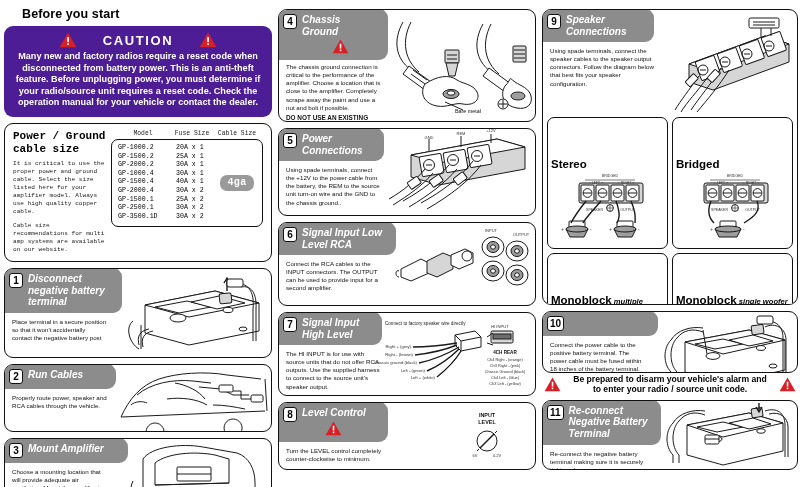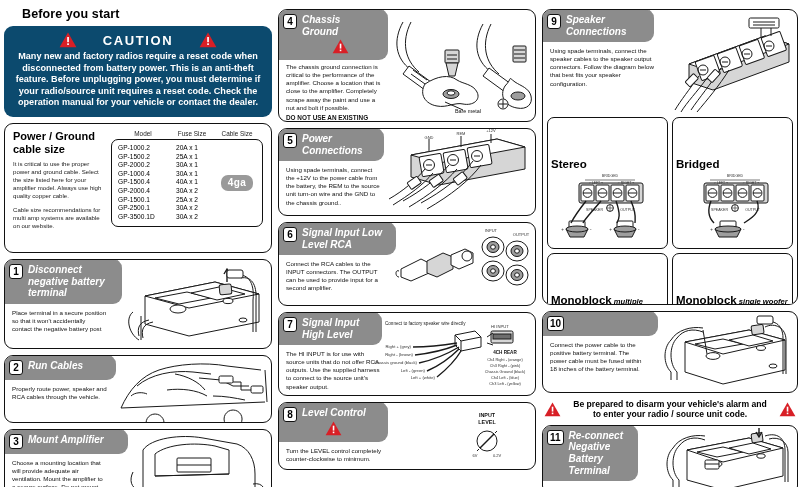--- a/index.html
+++ b/index.html
@@ -37,21 +37,21 @@
   .section-title {
     font-size: 12.5px;
     font-weight: bold;
     letter-spacing: .1px;
     margin: 3px 0 5px 6px;
     padding-left: 12px;
   }
 
   
   .caution-box {
-    background: #0c4a6e;
+    background: #4c1d95;
     border-radius: 9px;
     padding: 6px 10px 8px 10px;
     color: #fff;
     text-align: center;
   }
   .caution-head {
     display: flex; align-items: center; justify-content: center;
     gap: 26px;
     margin-bottom: 3px;
   }
@@ -60,21 +60,21 @@
     color: #fff;
   }
   .caution-text {
     font-size: 9.1px; line-height: 11.6px; font-weight: bold;
     color: #fff;
   }
   .warn-tri { display:inline-block; position: relative; }
   .warn-tri svg { display:block; }
 
   
-  .cable-panel { margin-top: 6px; padding: 6px 8px 22px 8px; display:flex; }
+  .cable-panel { margin-top: 6px; padding: 6px 8px 7px 8px; display:flex;font-family:Liberation Mono, monospace; }
   .cable-left { width: 108px; padding-right: 4px;}
   .cable-h {
     font-size: 11px; font-weight: bold; line-height: 13px;
     margin-bottom: 4px;
   }
   .cable-p {
     font-size: 6.1px; line-height: 8.0px; color: #1b1b1b;
   }
   .cable-p + .cable-p { margin-top: 6px; }
   .cable-right { flex: 1; position: relative; }
@@ -147,21 +147,21 @@
     pointer-events: none;
   }
   .art-cap {
     position: absolute; font-size: 5.4px; color: #111;
   }
 
   
   .alert-banner {
     display: flex; align-items: center; justify-content: center;
     gap: 10px;
-    margin-top: 5px; padding: 1px 2px;
+    padding: 1px 2px;
   }
   .alert-banner .txt {
     font-size: 8.6px; font-weight: bold; line-height: 10.4px; text-align: center;
     color: #000;
   }
 
   
   .cfg-grid { display: flex; flex-wrap: wrap; gap: 4px; padding: 3px 4px 5px 4px; }
   .cfg-cell {
     width: 121px;
@@ -724,21 +724,21 @@
                 <ellipse cx="52" cy="58" rx="13" ry="3" class="filld"></ellipse>
                 <text x="37" y="60" text-anchor="end" style="font-size:4.5px;fill:#333;font-family:'Liberation Sans',sans-serif">+</text>
                 <text x="67" y="60" text-anchor="start" style="font-size:4.5px;fill:#333;font-family:'Liberation Sans',sans-serif">-</text>
                 <path d="M35 30 C 30 42 36 48 40 52" class="ln2" stroke="#555"></path>
                 <path d="M81 30 C 86 42 72 48 66 52" class="ln2" stroke="#ddd"></path>
               </svg></div>
           </div>
         </div>
     </div>
 
-    <div class="panel step" style="height:82px">
+    <div class="panel step" style="height:62px">
       <div class="step-body">
         <div class="step-tab" style="width:116px">
           <span class="step-num">10</span>
         </div>
         <div class="step-text">Connect the power cable to the positive battery terminal. The power cable must be fused within 18 inches of the battery terminal.</div>
         <div class="step-art" style="width:140px">
           <svg width="140" height="82" viewBox="0 0 140 82">
             <path class="fillw" d="M28 30 L92 18 L128 28 L128 58 L66 72 L28 60 Z"></path>
             <path class="fillw" d="M28 30 L92 18 L128 28 L66 42 Z"></path>
             <path class="fillw" d="M38 32 L66 27 L86 32 L58 37 Z"></path>
@@ -773,21 +773,21 @@
         <svg width="17" height="15" viewBox="0 0 18 16">
             <path d="M9 0.6 L17.4 15.2 L0.6 15.2 Z" fill="#d81f26"></path>
             <rect x="8.2" y="5" width="1.7" height="5.2" fill="#fff"></rect>
             <rect x="8.2" y="11.3" width="1.7" height="1.7" fill="#fff"></rect>
           </svg>
       </span>
     </div>
 
     <div class="panel step" style="margin-top:4px;height:70px">
       <div class="step-body">
-        <div class="step-tab" style="width:96px">
+        <div class="step-tab" style="width:119px">
           <span class="step-num">11</span>
           <span class="step-title">Re-connect Negative Battery Terminal</span>
         </div>
         <div class="step-text">Re-connect the negative battery terminal making sure it is securely tightened.</div>
         <div class="step-art" style="width:136px">
           <svg width="136" height="70" viewBox="0 0 136 70">
             <path class="fillw" d="M26 24 L88 12 L122 22 L122 50 L62 64 L26 54 Z"></path>
             <path class="fillw" d="M26 24 L88 12 L122 22 L62 36 Z"></path>
             <path class="fillw" d="M36 26 L62 21 L82 26 L56 31 Z"></path>
             <path class="fillw" d="M68 22 L92 17 L110 23 L88 28 Z"></path>

